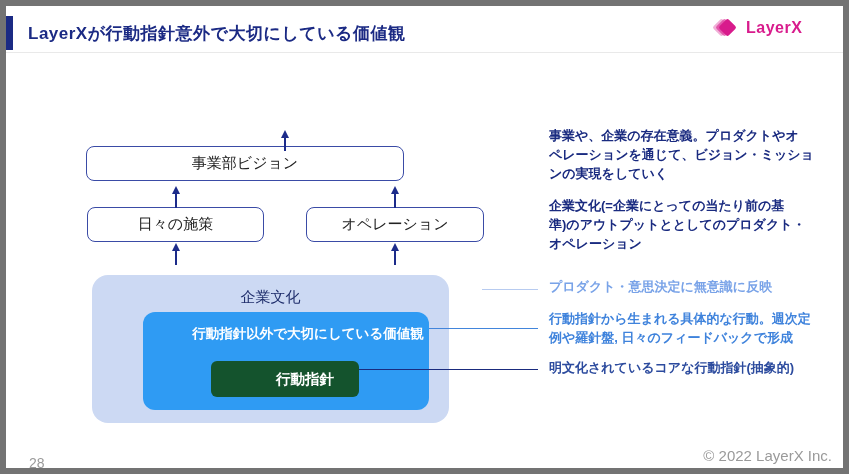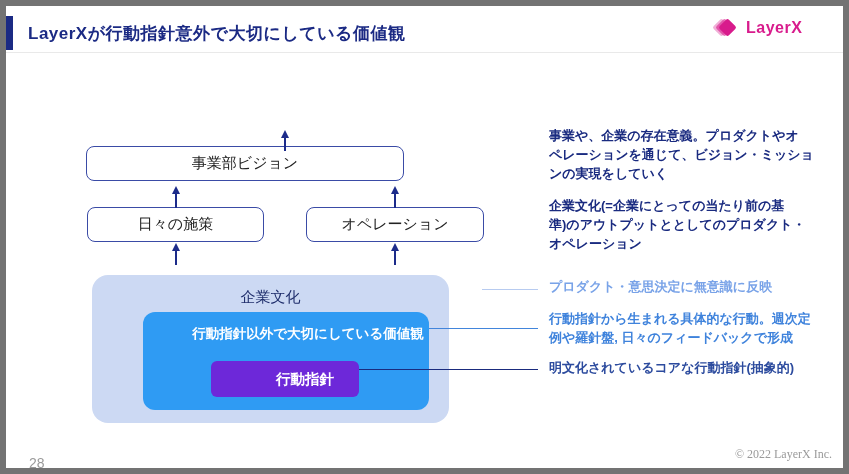--- a/index.html
+++ b/index.html
@@ -58,21 +58,21 @@
   .values-box {
     position: absolute; left: 51px; top: 37px; width: 286px; height: 98px;
     background: #2f9bf3; border-radius: 12px;
   }
   .values-label {
     position: absolute; left: 0; right: 0; top: 13px; text-align: center;
     font-size: 13.5px; font-weight: bold; color: #ffffff; white-space: nowrap; padding-left: 44px;
   }
   .principles-box {
     position: absolute; left: 68px; top: 49px; width: 148px; height: 36px;
-    background: #6d28d9; border-radius: 6px;
+    background: #14532d; border-radius: 6px;
     display: flex; align-items: center; justify-content: center;
     font-size: 14.5px; font-weight: bold; color: #ffffff; padding-left: 40px;
   }
   
   .arrow {
     position: absolute; width: 2px; background: #1c2b8a;
   }
   .arrow::before {
     content: ""; position: absolute; left: -3px; top: -7px;
     border-left: 4px solid transparent; border-right: 4px solid transparent;
@@ -99,21 +99,21 @@
   .ann-3 { top: 271px; color: #79a3e8; }
   .ann-4 { top: 303px; color: #3f83dc; }
   .ann-5 { top: 352px; color: #2c4b9e; }
   
   .page-number {
     position: absolute; left: 23px; top: 449px;
     font-size: 14px; color: #9a9a9a;
   }
   .copyright {
     position: absolute; right: 11px; top: 441px;
-    font-size: 12px; color: #9a9a9a; font-family: Liberation Serif, serif;
+    font-size: 15px; color: #9a9a9a;
   }
 </style>
 </head>
 <body>
 
 <div class="slide">
 
   <div class="title-bar"></div>
   <div class="page-title">LayerXが行動指針意外で大切にしている価値観</div>
   <div class="title-divider"></div>

